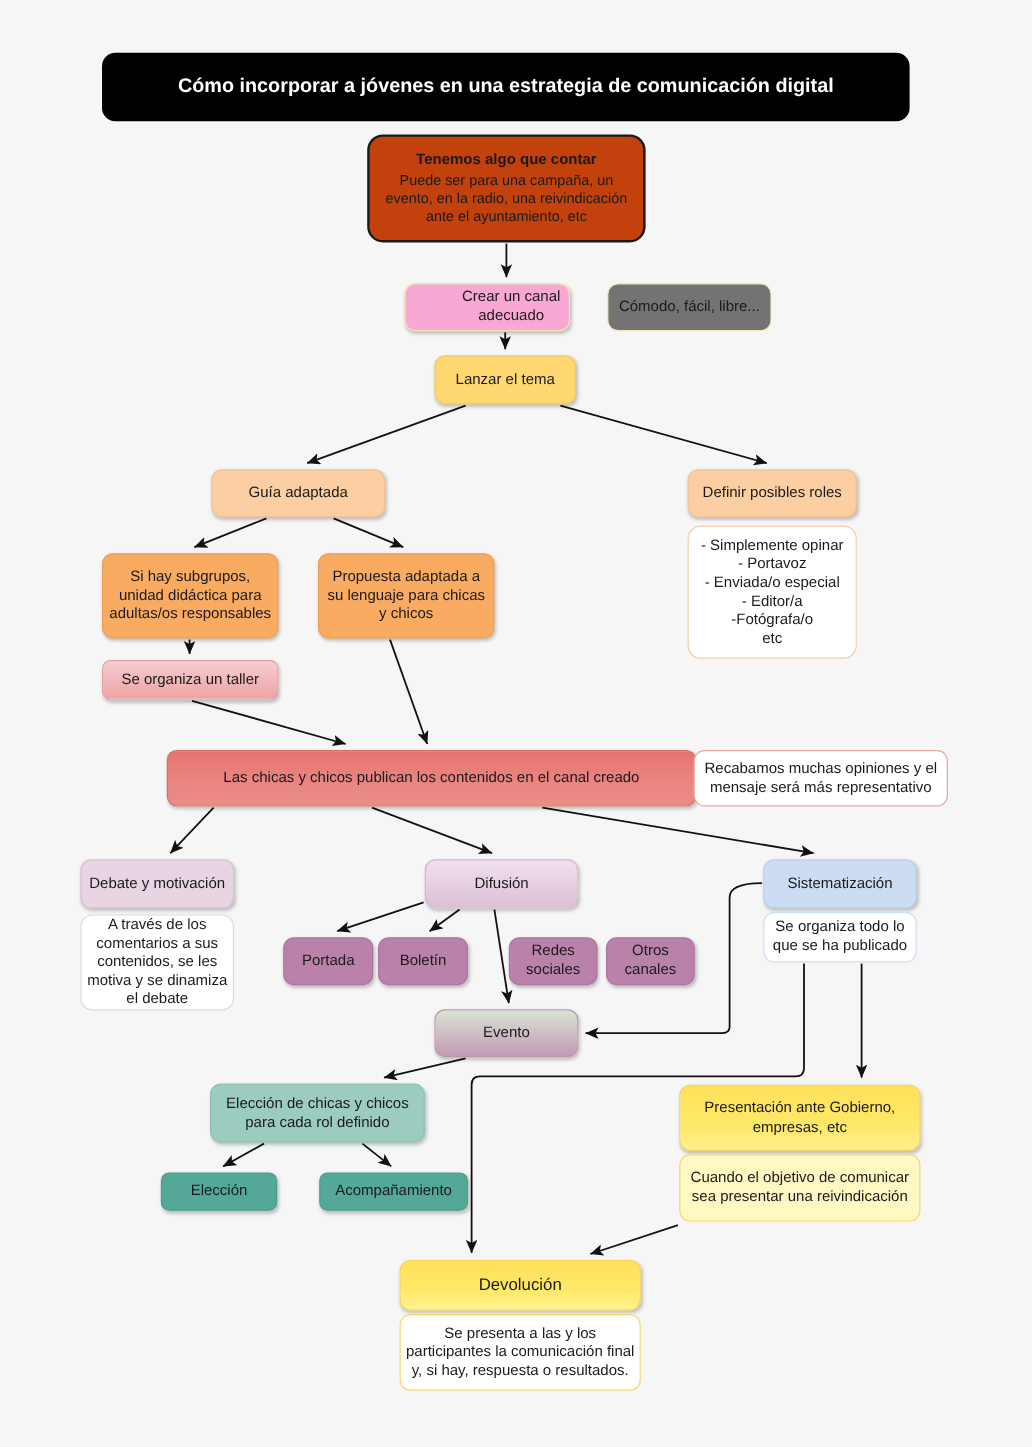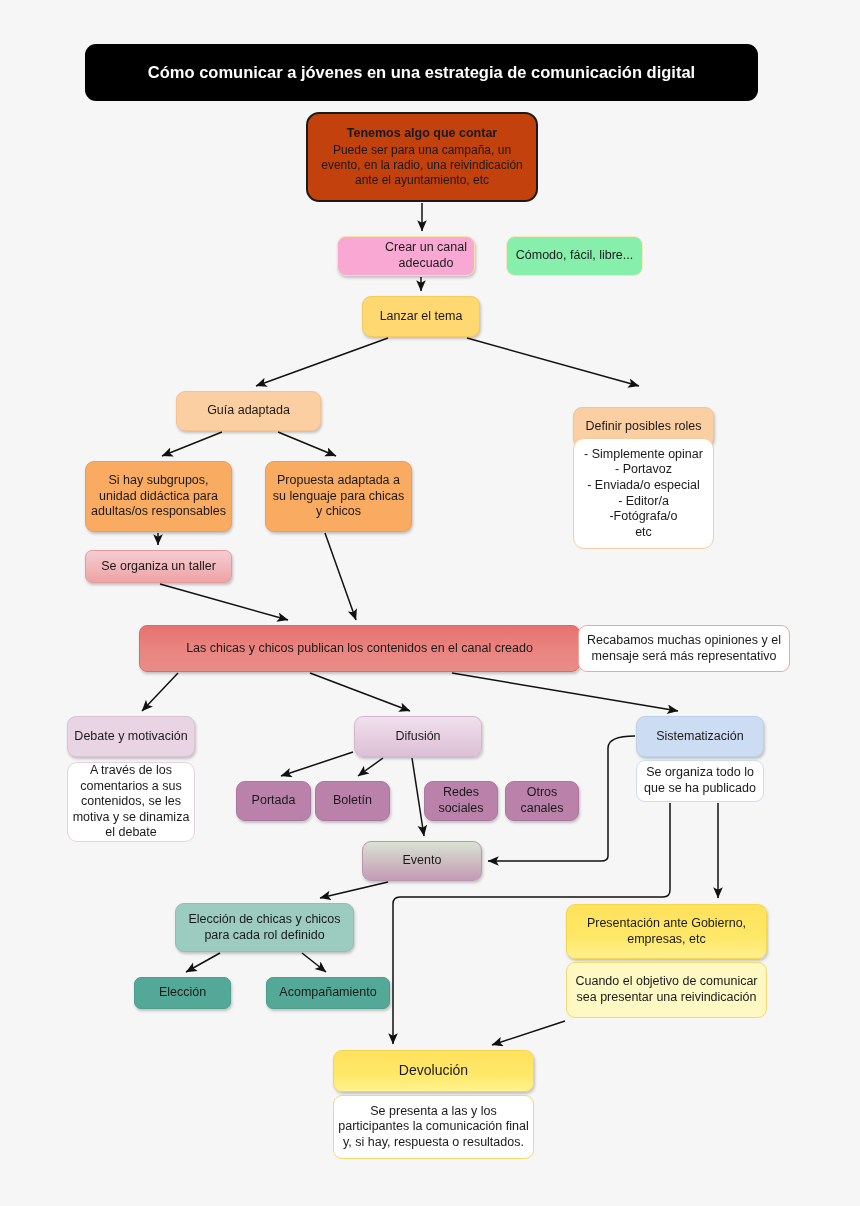--- a/index.html
+++ b/index.html
@@ -34,33 +34,33 @@
     flex-direction:column;font-size:12px;padding:4px 7px;
   }
   .n-tenemos b{font-size:12.5px;display:block;margin-bottom:1px;}
 
   .n-crear{
     left:337px;top:236px;width:138px;height:40px;
     background:#f9a8d4;border:1px solid #f6e2ad;padding-left:40px;
   }
   .n-comodo{
     left:506px;top:236px;width:137px;height:40px;
-    background:#86efac;border:1px solid #f6e7bf;
+    background:#737373;border:1px solid #f6e7bf;
   }
   .n-lanzar{
     left:362px;top:296px;width:118px;height:41px;
     background:#ffd872;border:1px solid #f5ca5e;
   }
   .n-guia{
     left:176px;top:391px;width:145px;height:40px;
     background:#fbcfa1;border:1px solid #f4c391;
   }
   .n-roles{
     left:573px;top:391px;width:141px;height:40px;
-    background:#fbcfa1;border:1px solid #f4c391;margin-top:16px;
+    background:#fbcfa1;border:1px solid #f4c391;
   }
   .n-roleslist{
     left:573px;top:438px;width:141px;height:111px;
     background:#fff;border:1px solid #f5cda4;border-radius:11px;
     font-size:12.5px;
   }
   .n-subgrupos{
     left:85px;top:461px;width:147px;height:71px;
     background:#f9ab62;border:1px solid #f09e52;padding:3px 5px;
   }
@@ -214,21 +214,21 @@
       <path d="M388,882 L320,898"></path>
 
       <path d="M565,1021 L492,1045"></path>
 
       <path d="M220,953 L186,972"></path>
 
       <path d="M302,953 L326,972"></path>
     </g>
   </svg>
 
-  <div class="node title">Cómo comunicar a jóvenes en una estrategia de comunicación digital</div>
+  <div class="node title">Cómo incorporar a jóvenes en una estrategia de comunicación digital</div>
 
   <div class="node n-tenemos">
     <b>Tenemos algo que contar</b>
     <span class="lbl">Puede ser para una campaña, un evento, en la radio, una reivindicación ante el ayuntamiento, etc</span>
   </div>
 
   <div class="node shadow n-crear">
     <span class="lbl">Crear un canal adecuado</span>
   </div>
 

